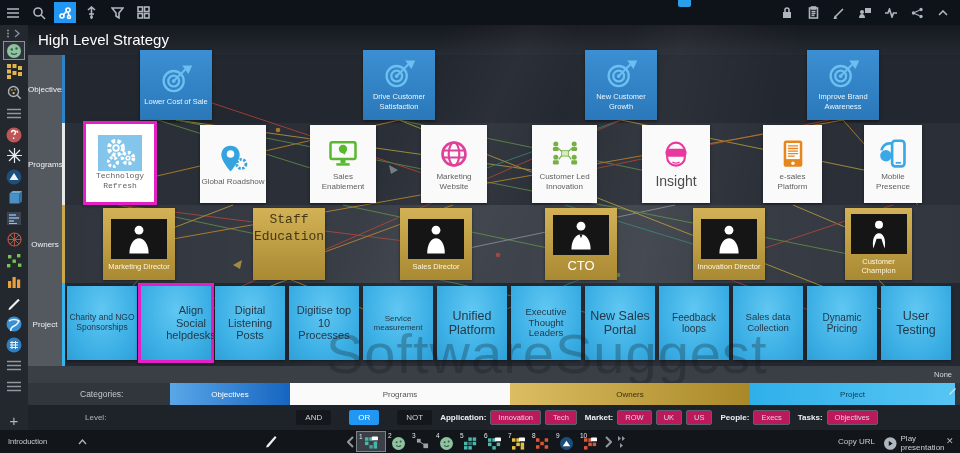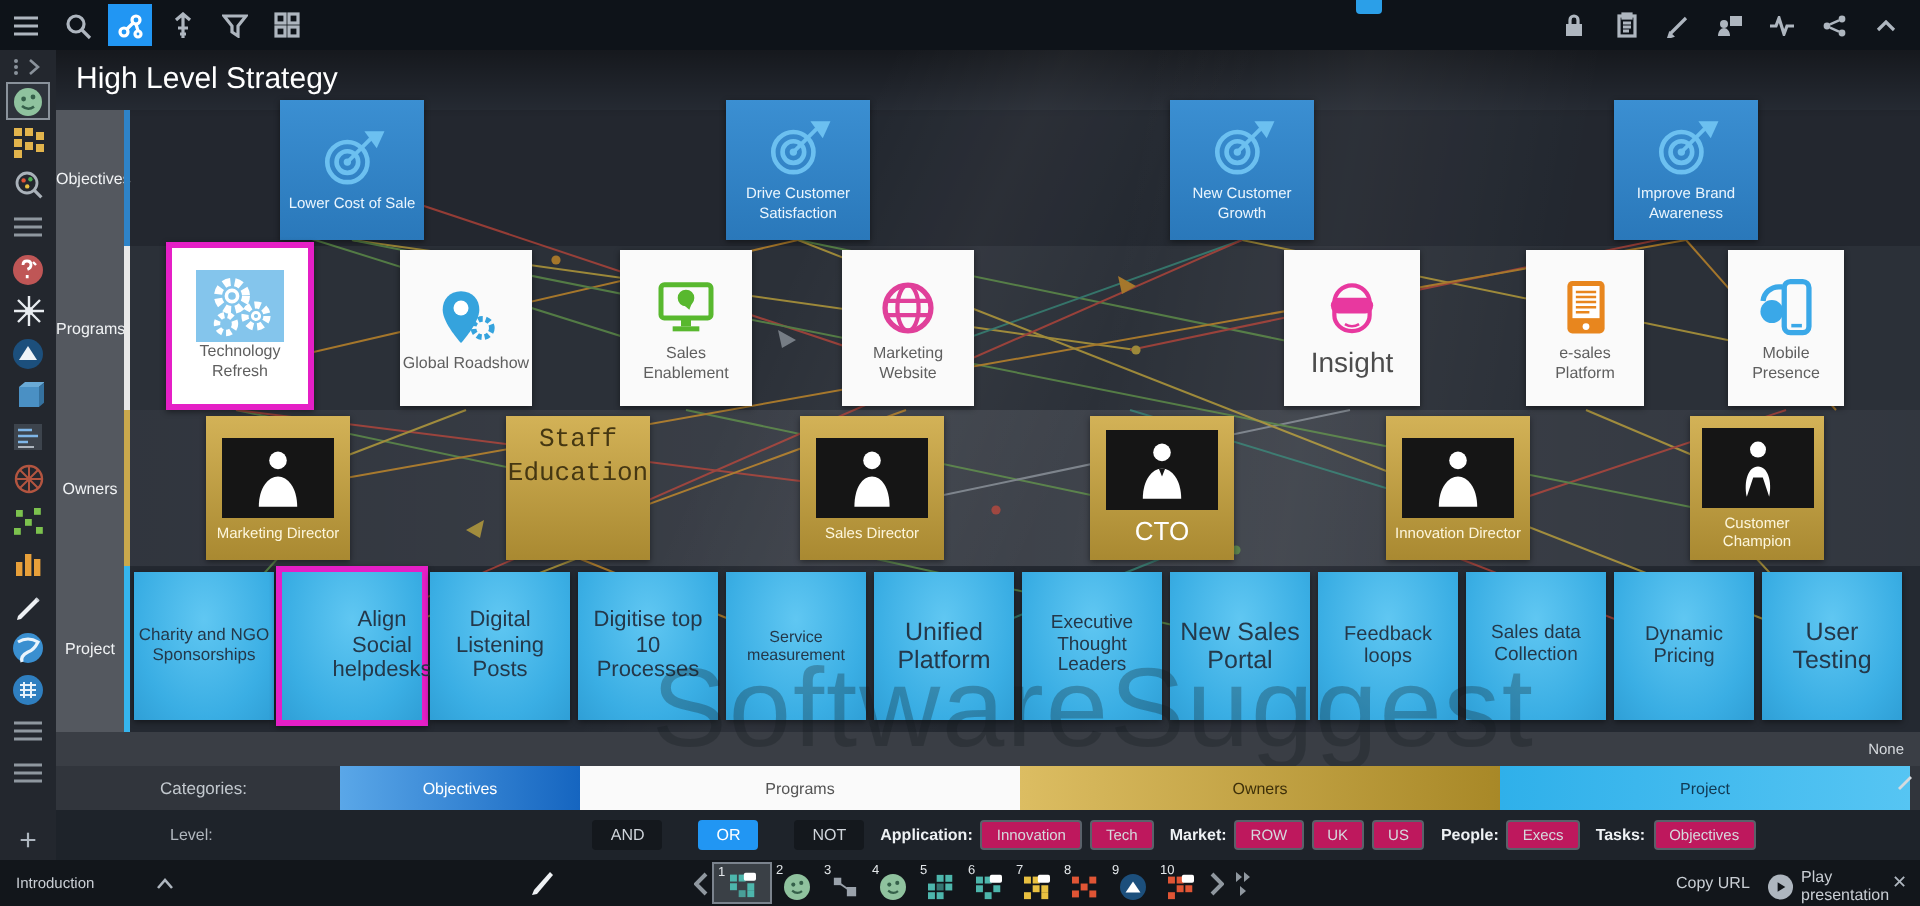--- a/index.html
+++ b/index.html
@@ -49,21 +49,21 @@
   
   .box{position:absolute;box-sizing:border-box;display:flex;flex-direction:column;align-items:center;
        justify-content:center;text-align:center;z-index:4;cursor:pointer;box-shadow:0 1px 3px rgba(0,0,0,.45);}
   .obj-box{width:72px;height:70px;top:-5px;background:linear-gradient(180deg,#3b8fd2,#2a78ba);
            color:#eaf5fd;font-size:7.5px;line-height:1.25;padding:2px;}
   .obj-box svg{width:34px;height:31px;margin-bottom:2px;}
   .prog-box{width:66px;height:78px;top:2px;background:#fafafa;color:#5f5f5f;font-size:8px;line-height:1.25;padding:1px;}
   .prog-box svg{width:30px;height:30px;margin:2px 0 3px;}
   .insight-lbl{font-size:14px !important;color:#4c4c4c;}
   .sel-magenta{border:3px solid #e51fc6 !important;}
-  #tech-refresh{width:74px;height:84px;top:-2px;padding:12px;background:#fff;}
+  #tech-refresh{width:74px;height:84px;top:-2px;padding:12px;background:#fff;font-family:Liberation Mono, monospace;}
   #tech-refresh .gearzone{width:100%;height:46px;background:#84c5ec;display:grid;place-items:center;}
   #tech-refresh .lbl{flex:1;display:grid;place-items:center;color:#5f5f5f;font-size:8px;line-height:1.25;}
   .own-box{width:72px;height:72px;top:3px;background:linear-gradient(180deg,#d3b257,#a98931);
            color:#fdf6dc;font-size:7.5px;line-height:1.2;padding:4px 2px 3px;}
   .own-box .photo{width:56px;height:40px;background:#151515;display:grid;place-items:center;margin-bottom:3px;}
   .own-box .photo svg{width:24px;height:32px;}
   .own-text{font-size:13px !important;color:#453712;justify-content:flex-start;line-height:1.3;font-family:Liberation Mono, monospace;}
   .cto-lbl{font-size:13px;color:#fff;text-align:right;}
   .proj-box{width:70px;height:74px;top:3px;color:#24384a;display:grid;place-items:center;padding:2px;line-height:1.15;
             background:radial-gradient(ellipse at 50% 32%,#60c7f2 0%,#3aaee4 68%,#2f9fd6 100%);}
@@ -493,20 +493,39 @@
       <span>Sales Enablement</span>
     </div>
     <div class="box prog-box" style="left:393px">
       <svg viewBox="0 0 34 34">
           <circle cx="17" cy="17" r="13" fill="none" stroke="#e0409a" stroke-width="3"></circle>
           <ellipse cx="17" cy="17" rx="6" ry="13" fill="none" stroke="#e0409a" stroke-width="2.4"></ellipse>
           <path d="M4.5 13h25M4.5 21h25" stroke="#e0409a" stroke-width="2.4"></path>
         </svg>
       <span>Marketing Website</span>
     </div>
+    <div class="box prog-box" style="left:504px;width:65px">
+      <svg viewBox="0 0 36 34">
+          <g fill="#76b043">
+            <circle cx="7" cy="5" r="3"></circle>
+            <rect x="3.5" y="8.5" width="7" height="5" rx="1.5"></rect>
+            <circle cx="29" cy="5" r="3"></circle>
+            <rect x="25.5" y="8.5" width="7" height="5" rx="1.5"></rect>
+            <circle cx="7" cy="21" r="3"></circle>
+            <rect x="3.5" y="24.5" width="7" height="5" rx="1.5"></rect>
+            <circle cx="29" cy="21" r="3"></circle>
+            <rect x="25.5" y="24.5" width="7" height="5" rx="1.5"></rect>
+          </g>
+          <rect x="14" y="13" width="8" height="6.5" fill="#d8ecc4" stroke="#76b043"></rect>
+          <g stroke="#76b043" stroke-width="1.4">
+            <path d="M10.5 10.5L14 14M25.5 10.5L22 14M10.5 23.5L14 19M25.5 23.5L22 19"></path>
+          </g>
+        </svg>
+      <span>Customer Led Innovation</span>
+    </div>
     <div class="box prog-box" style="left:614px;width:68px">
       <svg viewBox="0 0 34 30">
           <path d="M7 11a10 10 0 0 1 20 0v7a10 9 0 0 1-20 0z" fill="none" stroke="#e8389f" stroke-width="2.4"></path>
           <rect x="5" y="8" width="24" height="9" rx="4.5" fill="#e8389f"></rect>
           <path d="M13 23q4 2.4 8 0" stroke="#e8389f" stroke-width="1.5" fill="none"></path>
         </svg>
       <span class="insight-lbl">Insight</span>
     </div>
     <div class="box prog-box" style="left:735px;width:59px">
       <svg viewBox="0 0 26 34" style="width:22px">

